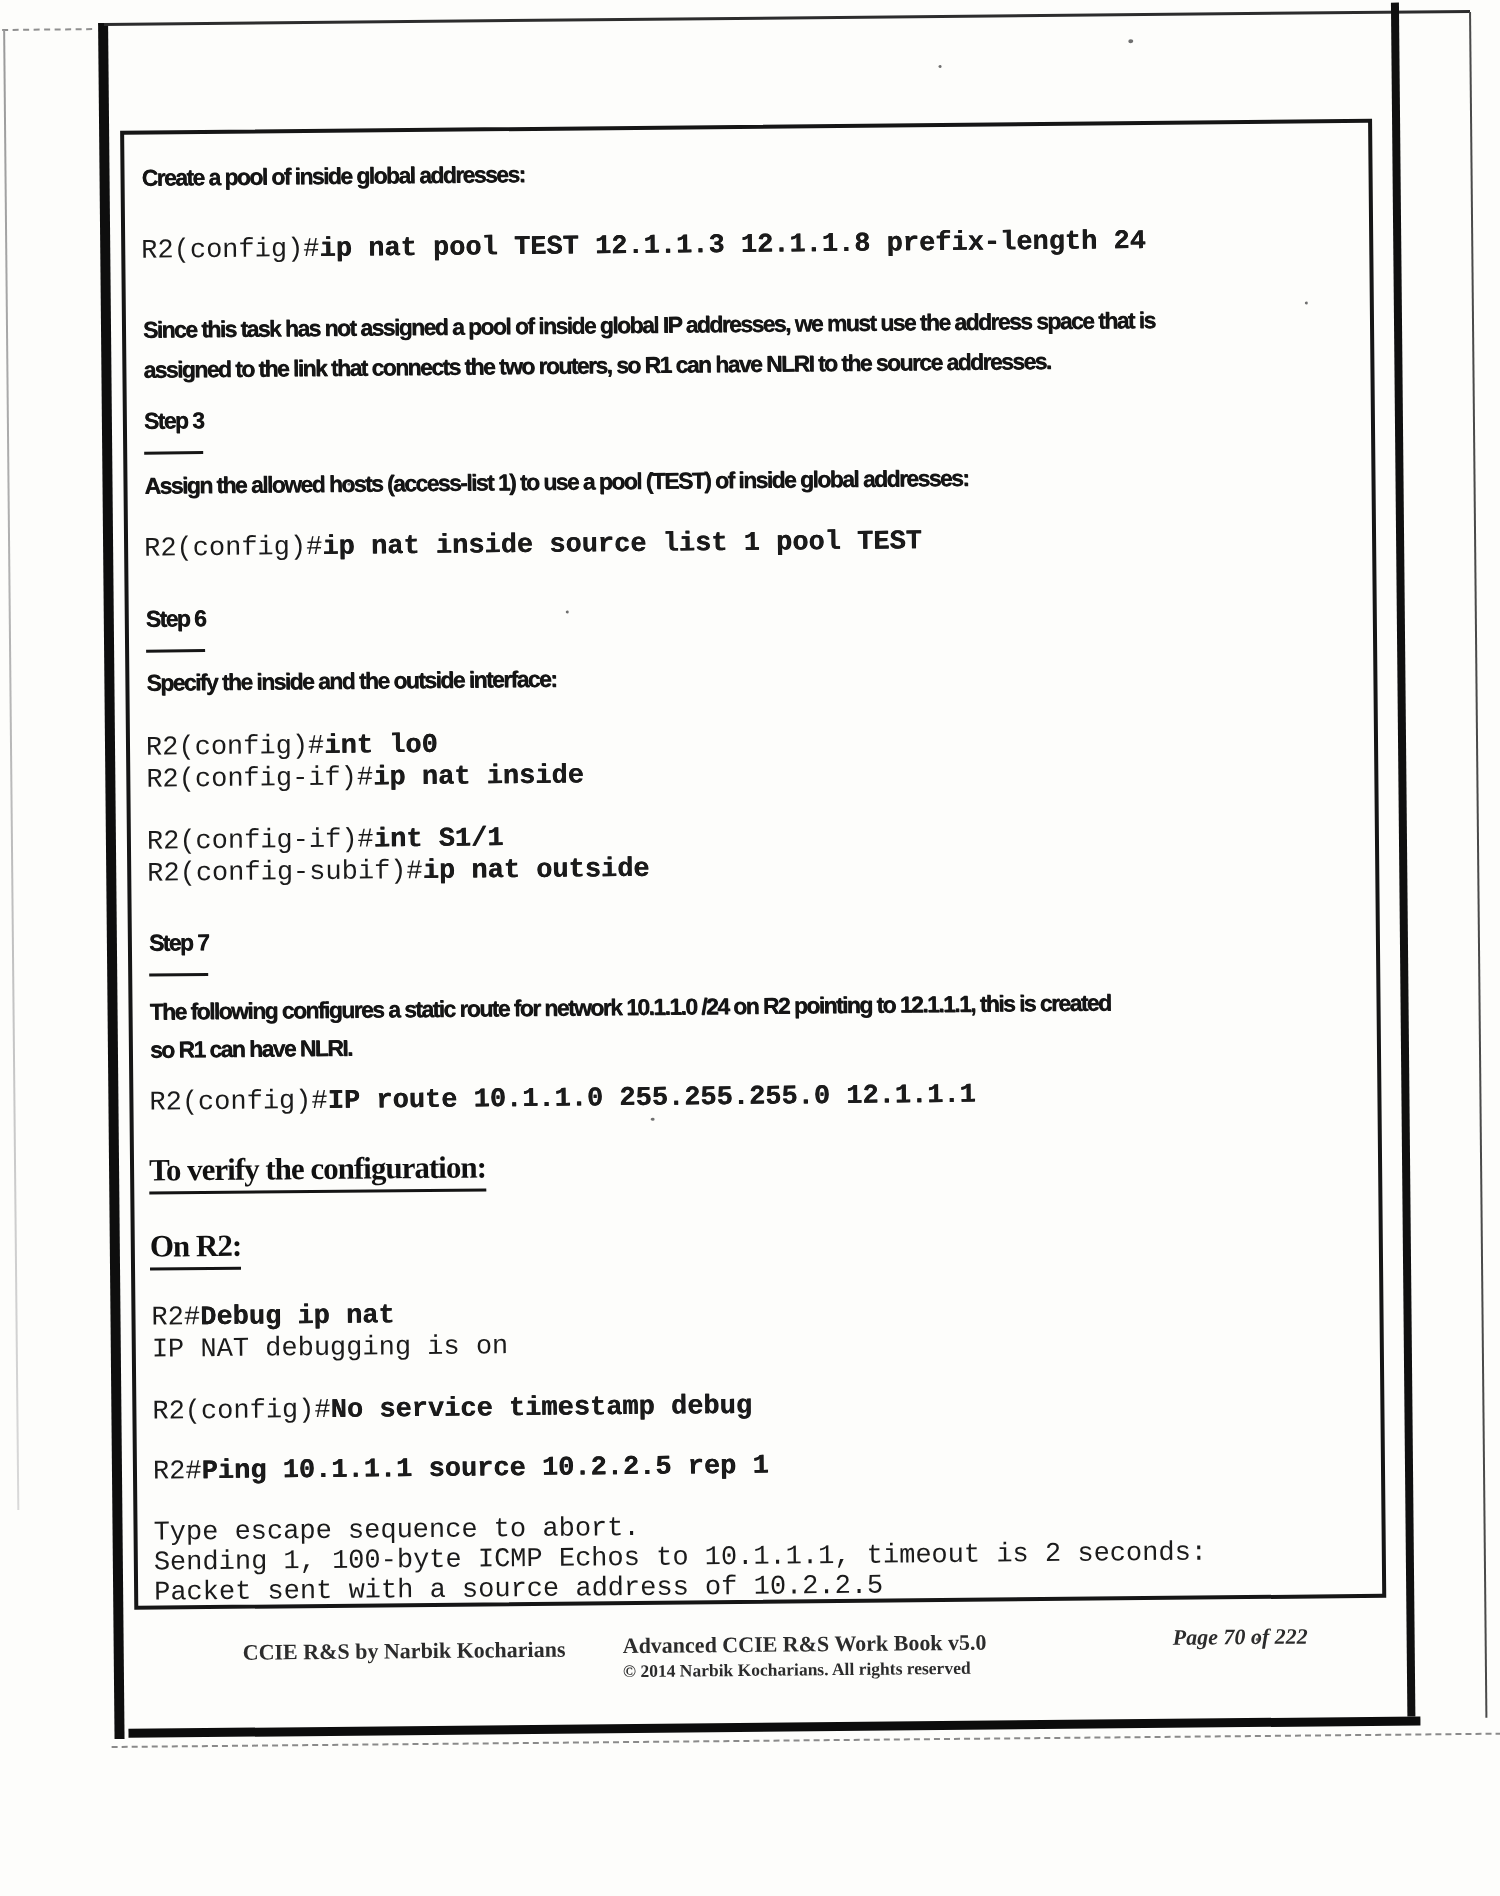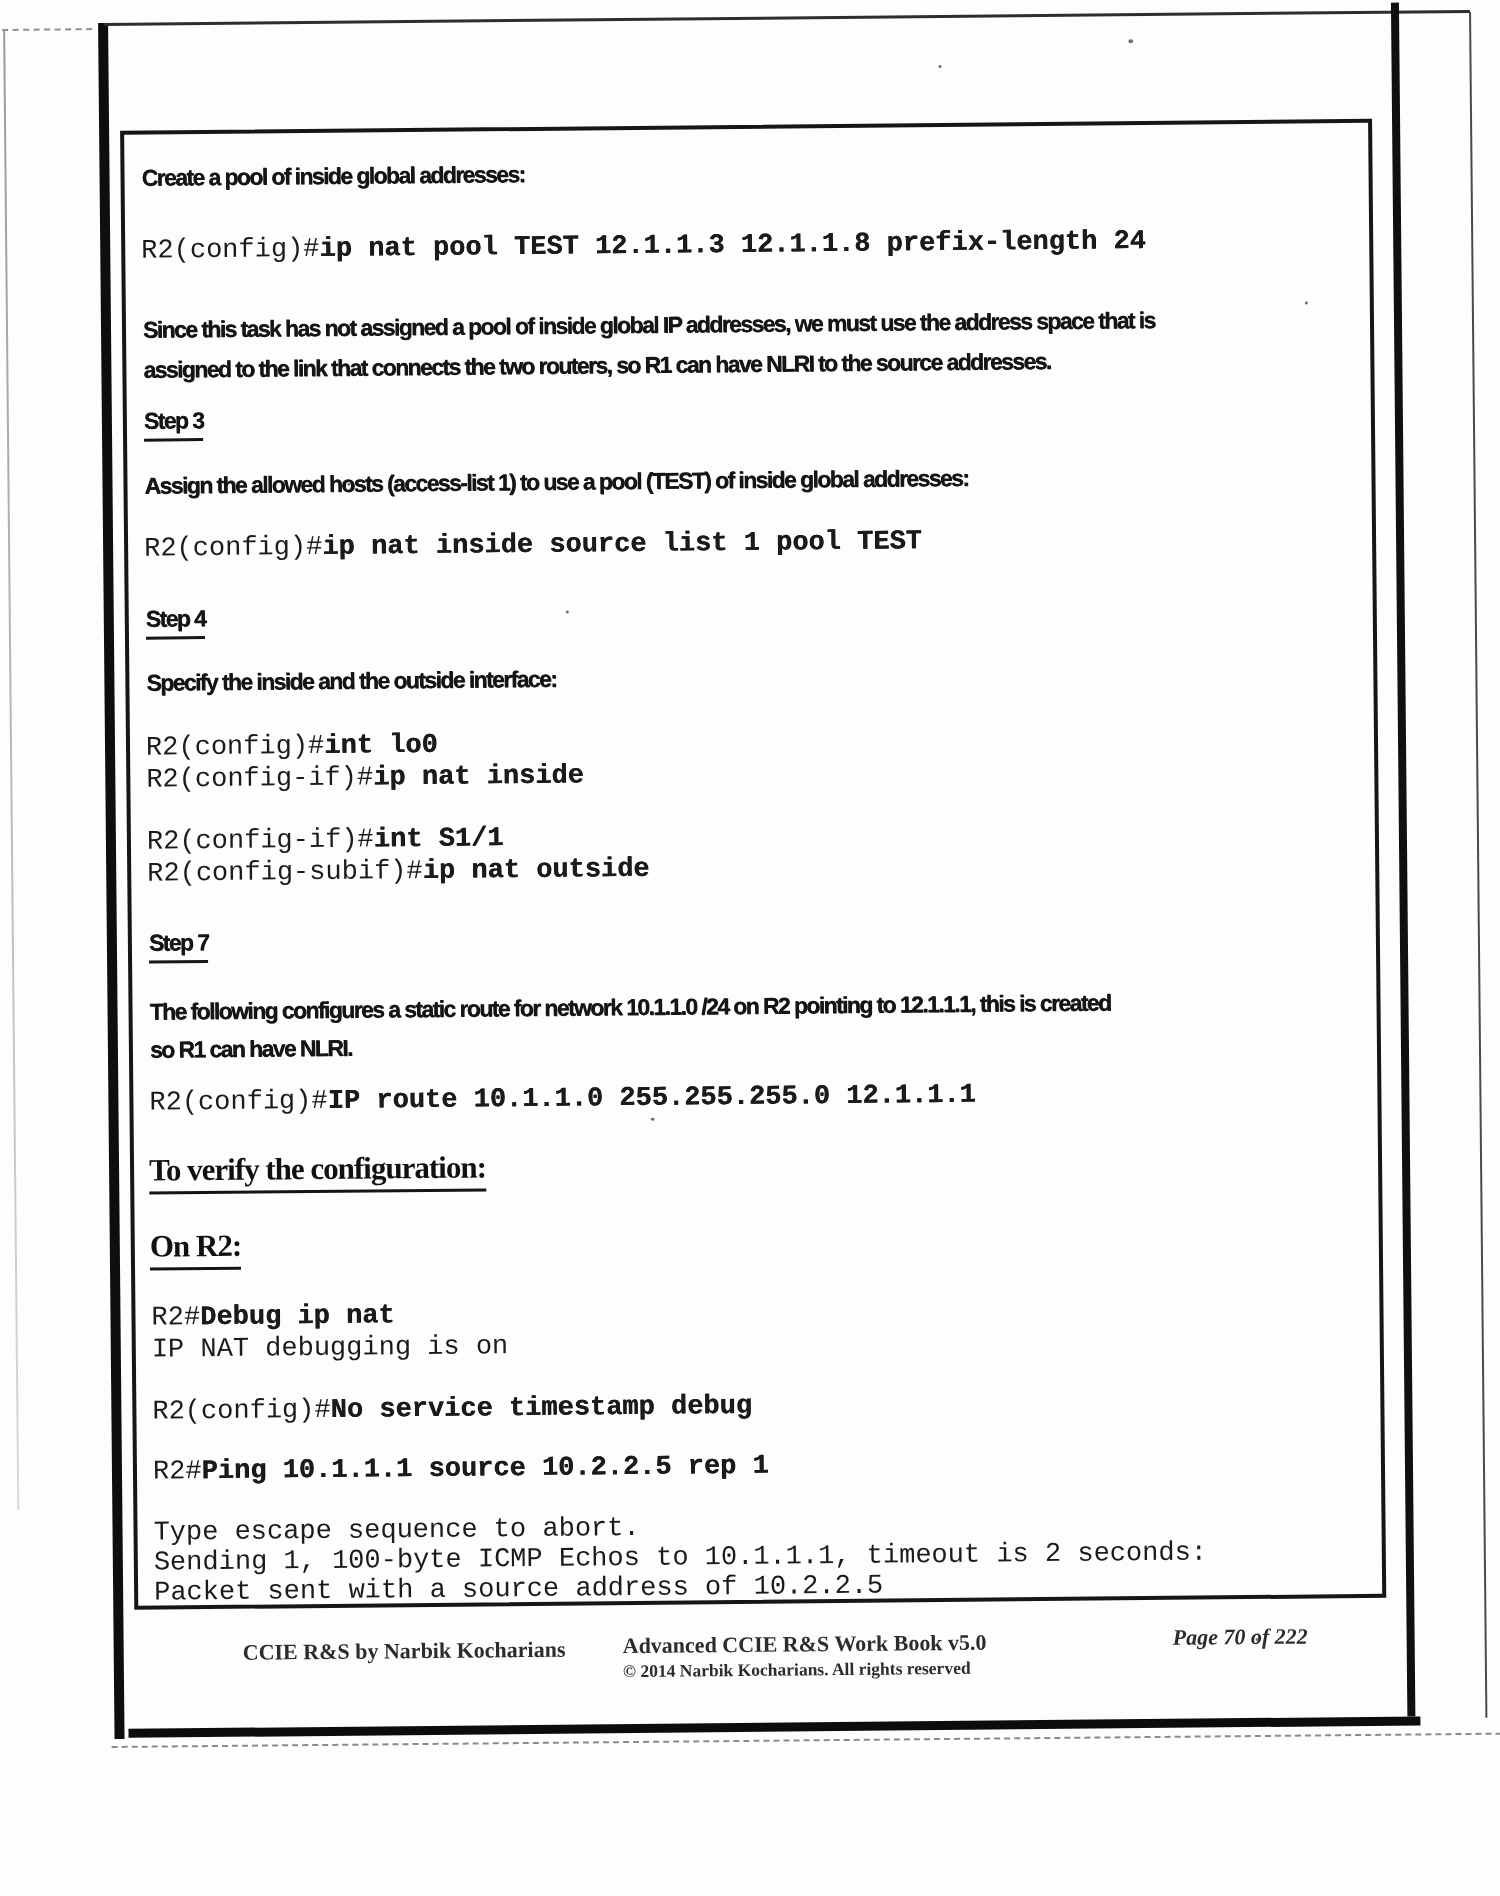--- a/index.html
+++ b/index.html
@@ -28,21 +28,21 @@
   
   .content-box { position:absolute; left:119px; top:116px; width:1252px; height:1479px;
                  border:4px solid #161616; background:transparent; }
 
   
   .sans { position:absolute; left:140px; font-weight:700; font-size:23px; line-height:30px;
           letter-spacing:-1.6px; color:#151515; white-space:pre;
           text-shadow:0.4px 0.4px 0 #1c1c1c; }
   .para40 { line-height:40px; }
   .para38 { line-height:38px; }
-  .stepu  { border-bottom:3px solid #161616; padding-bottom:3px; display:inline-block; }
+  .stepu  { border-bottom:3px solid #161616; padding-bottom:16px; display:inline-block; }
 
   .mono { position:absolute; left:139px; font-family:"Liberation Mono", monospace;
           font-size:27px; line-height:31px; color:#1b1b1b; white-space:pre; }
   .mono .prompt { font-weight:400; }
   .mono .cmd    { font-weight:700; text-shadow:0.4px 0 0 #111; }
 
   .serifh { position:absolute; left:138px; font-family:"Liberation Serif", serif;
             font-weight:700; font-size:31px; letter-spacing:-1px; color:#111; white-space:pre; }
   .serifh .u { border-bottom:3px solid #141414; padding-bottom:3px; display:inline-block; }
 
@@ -74,21 +74,21 @@
 
     <div class="sans" style="top:148px">Create a pool of inside global addresses:</div>
     <div class="mono" style="top:221px"><span class="prompt">R2(config)#</span><span class="cmd">ip nat pool TEST 12.1.1.3 12.1.1.8 prefix-length 24</span></div>
     <div class="sans para40" style="top:295px">Since this task has not assigned a pool of inside global IP addresses, we must use the address space that is
 assigned to the link that connects the two routers, so R1 can have NLRI to the source addresses.</div>
 
     <div class="sans" style="top:391px"><span class="stepu">Step 3</span></div>
     <div class="sans" style="top:456px">Assign the allowed hosts (access-list 1) to use a pool (TEST) of inside global addresses:</div>
     <div class="mono" style="top:519px"><span class="prompt">R2(config)#</span><span class="cmd">ip nat inside source list 1 pool TEST</span></div>
 
-    <div class="sans" style="top:589px"><span class="stepu">Step 4</span></div>
+    <div class="sans" style="top:589px"><span class="stepu">Step 6</span></div>
     <div class="sans" style="top:653px">Specify the inside and the outside interface:</div>
     <div class="mono" style="top:718px"><span class="prompt">R2(config)#</span><span class="cmd">int lo0</span></div>
     <div class="mono" style="top:750px"><span class="prompt">R2(config-if)#</span><span class="cmd">ip nat inside</span></div>
     <div class="mono" style="top:812px"><span class="prompt">R2(config-if)#</span><span class="cmd">int S1/1</span></div>
     <div class="mono" style="top:844px"><span class="prompt">R2(config-subif)#</span><span class="cmd">ip nat outside</span></div>
 
     <div class="sans" style="top:913px"><span class="stepu">Step 7</span></div>
     <div class="sans para38" style="top:978px">The following configures a static route for network 10.1.1.0 /24 on R2 pointing to 12.1.1.1, this is created
 so R1 can have NLRI.</div>
     <div class="mono" style="top:1073px"><span class="prompt">R2(config)#</span><span class="cmd">IP route 10.1.1.0 255.255.255.0 12.1.1.1</span></div>

